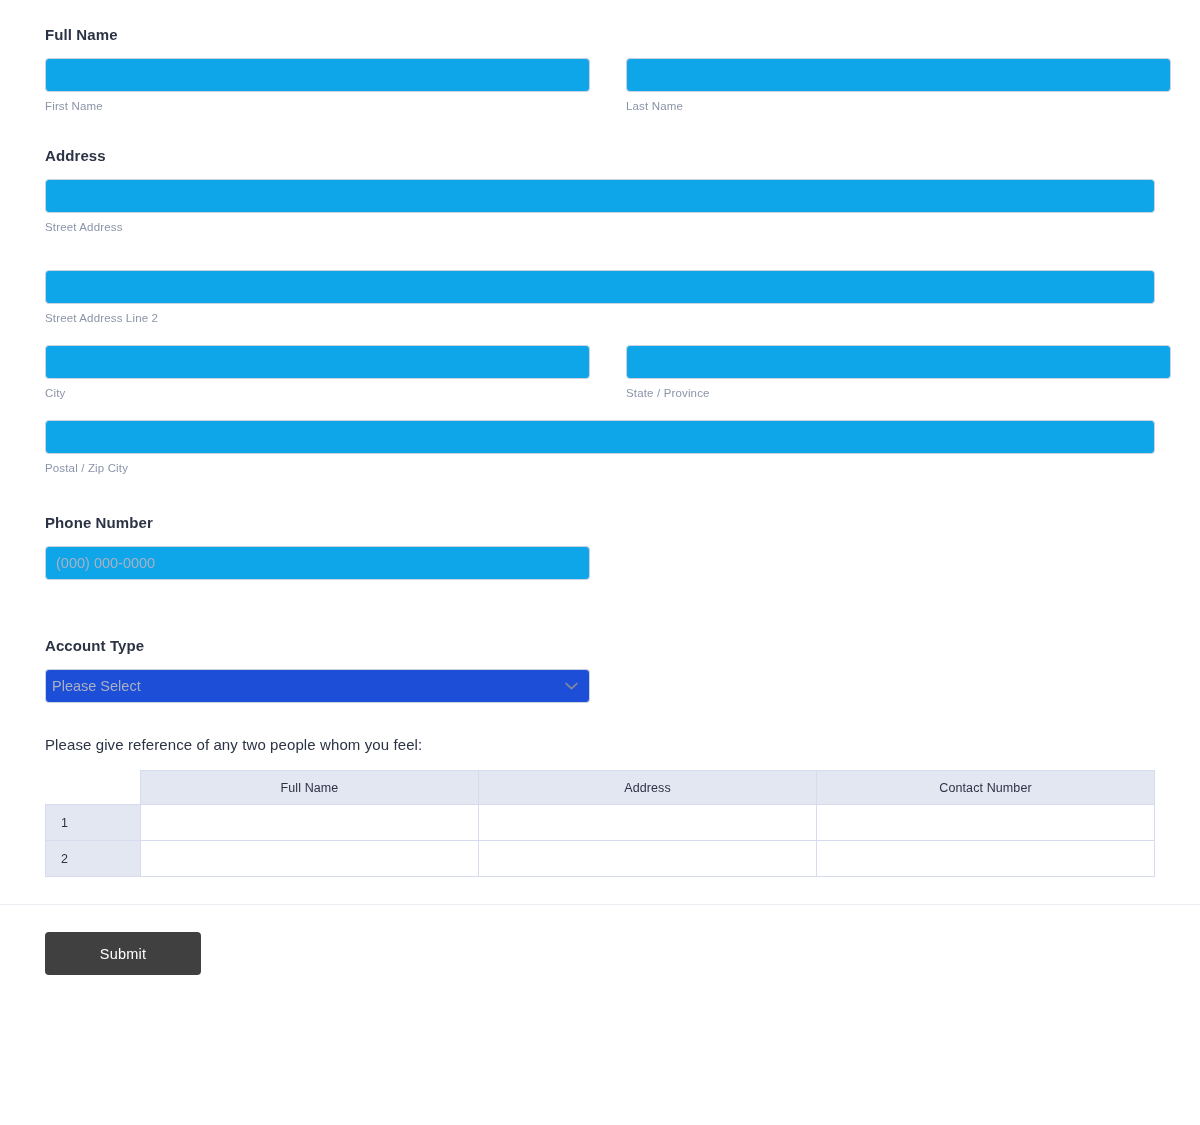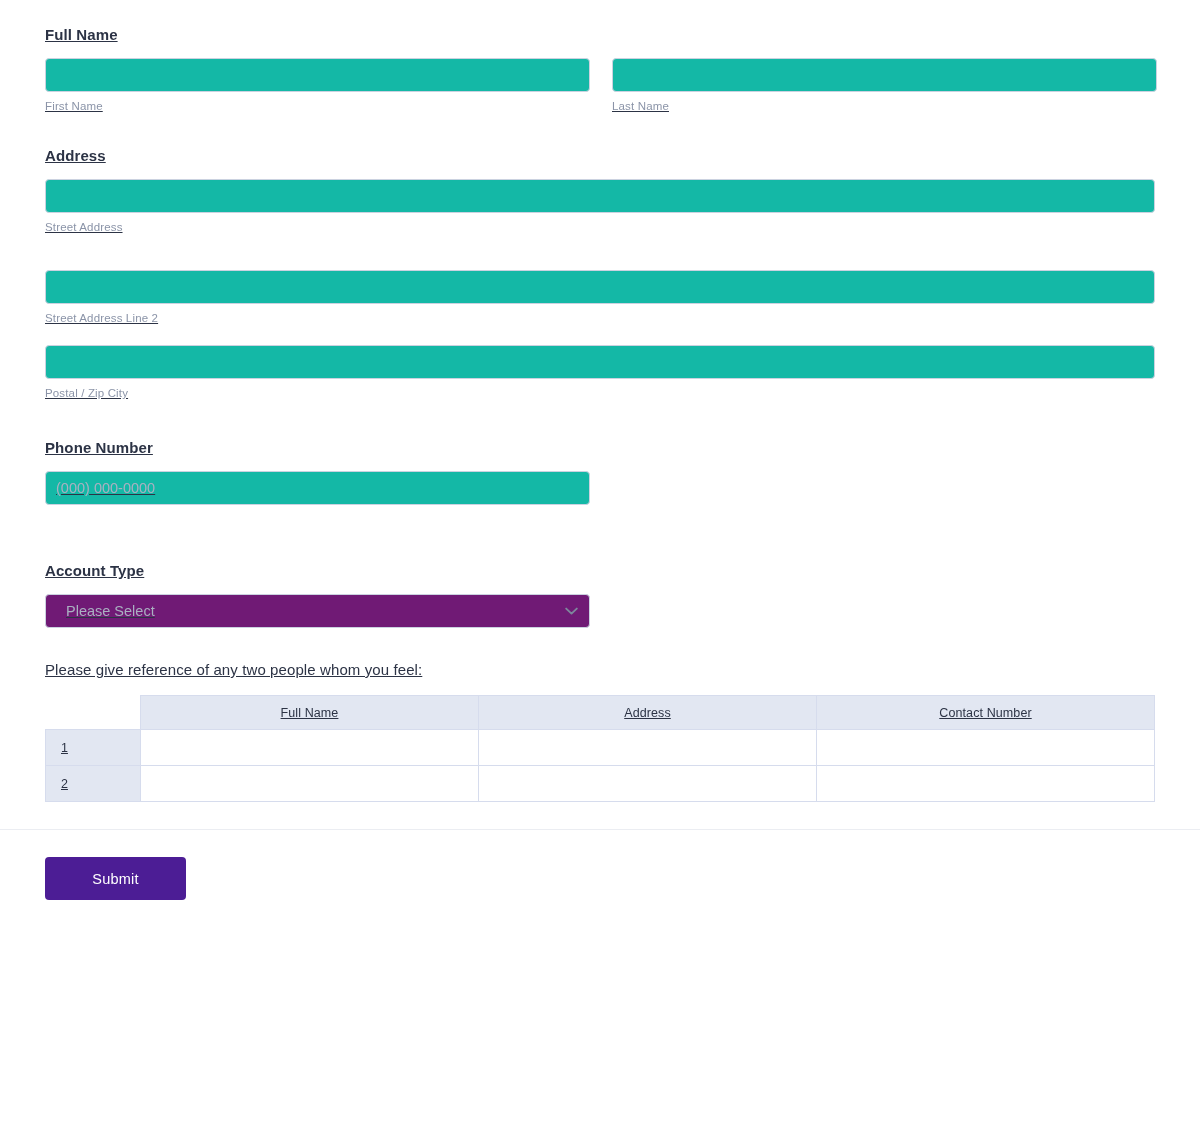--- a/index.html
+++ b/index.html
@@ -14,21 +14,20 @@
     height: 1125px;
     font-family: "Liberation Sans", sans-serif;
     color: #2c3345;
     position: relative;
     overflow: hidden;
   }
 
   .form-wrap {
     width: 1200px;
     padding: 0;
-    text-decoration: underline;
   }
 
   .form-body {
     padding: 25px 45px 0 45px;
   }
 
   
   .field-block { margin-bottom: 33px; }
 
   .field-label {
@@ -47,57 +46,57 @@
     margin-top: 7px;
     letter-spacing: 0.15px;
   }
 
   .text-input {
     display: block;
     width: 100%;
     height: 34px;
     border: 1px solid #cbd2e0;
     border-radius: 4px;
-    background: #14b8a6;
+    background: #0ea5e9;
     font-family: "Liberation Sans", sans-serif;
     font-size: 14px;
     color: #2c3345;
     padding: 0 10px;
     outline: none;
   }
   .text-input::placeholder {
     color: #a9b0c1;
     font-size: 14.5px;
   }
 
   
   .row2 {
     display: flex;
-    gap: 22px;
+    gap: 36px;
   }
   .row2 > .col { width: 545px; flex: 0 0 545px; }
 
   .row1 .col { width: 1110px; }
 
   .col-half-only { width: 545px; }
 
   
   .select-wrap {
     position: relative;
     width: 545px;
   }
   .select-box {
     display: flex;
     align-items: center;
     width: 100%;
     height: 34px;
     border: 1px solid #cbd2e0;
     border-radius: 4px;
-    background: #701a75;
-    padding: 0 20px;
+    background: #1d4ed8;
+    padding: 0 6px;
     font-size: 14.5px;
     color: #a9b0c1;
     cursor: pointer;
   }
   .chev {
     position: absolute;
     right: 12px;
     top: 50%;
     transform: translateY(-50%);
     pointer-events: none;
@@ -157,23 +156,23 @@
     background: #ebedf2;
     margin-top: 27px;
   }
   .footer-area {
     padding: 27px 45px 0 45px;
   }
   .submit-btn {
     display: inline-flex;
     align-items: center;
     justify-content: center;
-    width: 141px;
+    width: 156px;
     height: 43px;
-    background: #4c1d95;
+    background: #404040;
     color: #ffffff;
     border: none;
     border-radius: 4px;
     font-family: "Liberation Sans", sans-serif;
     font-size: 14.5px;
     cursor: pointer;
     letter-spacing: 0.2px;
   }
 </style>
 </head>
@@ -207,20 +206,30 @@
         </div>
       </div>
 
       <div class="row1" style="margin-top:36px;">
         <div class="col">
           <input class="text-input" type="text" placeholder="" style="">
           <div class="sub-label">Street Address Line 2</div>
         </div>
       </div>
 
+      <div class="row2" style="margin-top:20px;">
+        <div class="col">
+          <input class="text-input" type="text" placeholder="" style="">
+          <div class="sub-label">City</div>
+        </div>
+        <div class="col">
+          <input class="text-input" type="text" placeholder="" style="">
+          <div class="sub-label">State / Province</div>
+        </div>
+      </div>
 
       <div class="row1" style="margin-top:20px;">
         <div class="col">
           <input class="text-input" type="text" placeholder="" style="">
           <div class="sub-label">Postal / Zip City</div>
         </div>
       </div>
     </div>
 
     <div class="field-block" style="margin-top:38px;">

